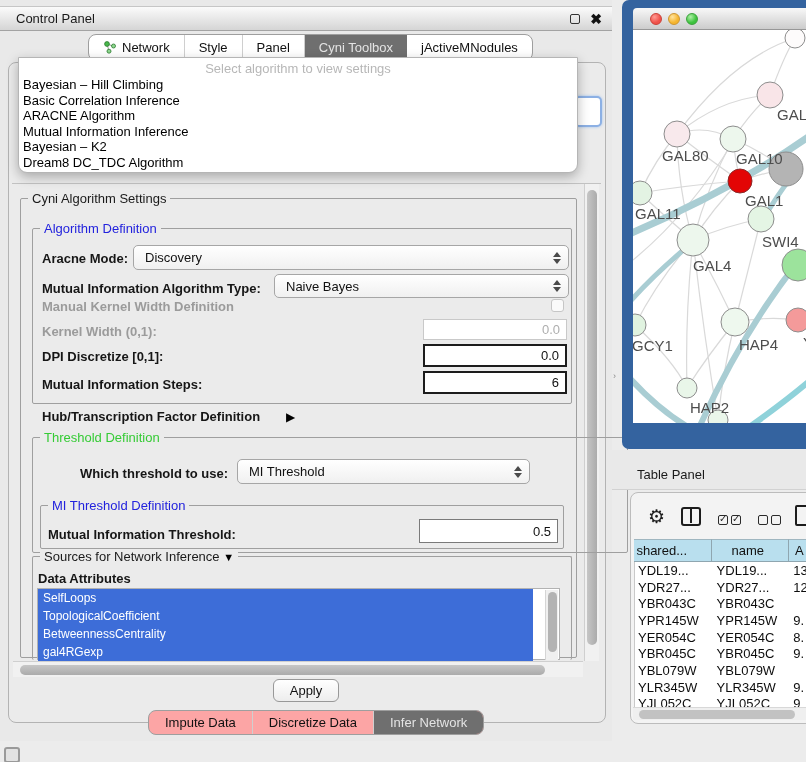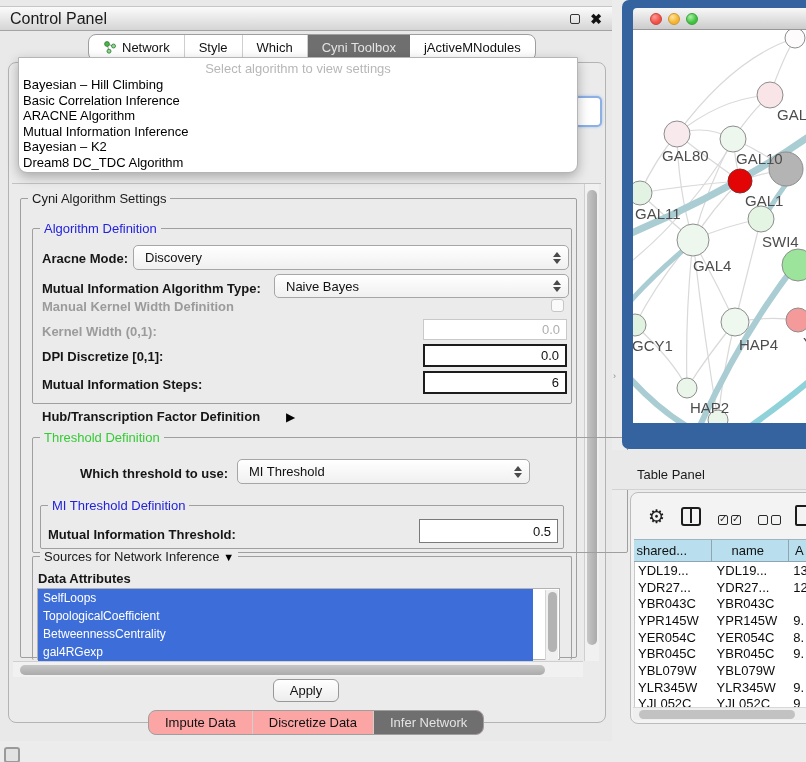--- a/index.html
+++ b/index.html
@@ -5,21 +5,21 @@
   * { margin:0; padding:0; box-sizing:border-box; }
   html,body { width:806px; height:762px; overflow:hidden; }
   body { font-family:"Liberation Sans", sans-serif; background:#ececec; position:relative; }
   #app { position:absolute; inset:0; }
 
   
   .cpanel { position:absolute; left:0; top:0; width:612px; height:741px; background:#e9e9e9; }
   .cp-titlebar { position:absolute; left:0; top:6px; width:612px; height:25px;
     background:linear-gradient(#fbfbfb,#d5d5d5); border-top:1px solid #c6c6c6; border-bottom:1px solid #a3a3a3;
     display:flex; align-items:center; }
-  .cp-title { font-size:16px; color:#1a1a1a; margin-left:10px;text-align:center; }
+  .cp-title { font-size:13px; color:#1a1a1a; margin-left:16px;text-align:center; }
   .cp-float { position:absolute; right:32px; top:7px; width:10px; height:10px; border:1.5px solid #333; border-radius:2px; background:transparent; }
   .cp-close { position:absolute; right:10px; top:4px; font-size:14px; font-weight:bold; color:#111; }
 
   .tabbar { position:absolute; left:88px; top:34px; height:27px; display:flex; align-items:stretch;
     background:#fff; border:1px solid #9e9e9e; border-radius:8px; overflow:hidden; }
   .tab { display:flex; align-items:center; padding:0 14px; font-size:13px; color:#111; border-right:1px solid #cfcfcf; }
   .tab:last-child { border-right:none; }
   .tab.sel { background:#6f6f6f; color:#e4e4e4; border-right:none; }
   .net-ico { width:14px; height:13px; margin-right:5px; }
 
@@ -153,21 +153,21 @@
           <circle cx="4" cy="3" r="2.4" fill="#49b84c" stroke="#2c7a2e" stroke-width="0.8"></circle>
           <circle cx="10.5" cy="5" r="2" fill="#8fd890" stroke="#2c7a2e" stroke-width="0.8"></circle>
           <circle cx="6" cy="10.2" r="2" fill="#8fd890" stroke="#2c7a2e" stroke-width="0.8"></circle>
         </svg>
         <span>Network</span>
       </div>
       <div class="tab">
           <span>Style</span>
         </div>
       <div class="tab">
-          <span>Which</span>
+          <span>Panel</span>
         </div>
       <div class="tab sel">
           <span>Cyni Toolbox</span>
         </div>
       <div class="tab">
           <span>jActiveMNodules</span>
         </div>
     </div>
 
     <div class="inner-panel"></div>

